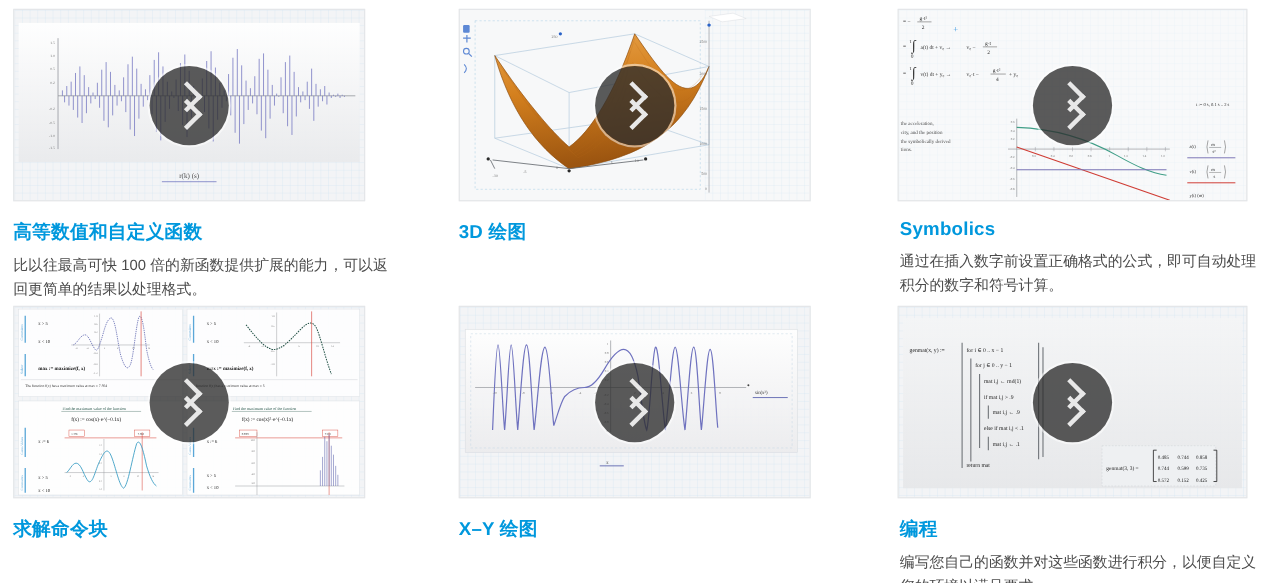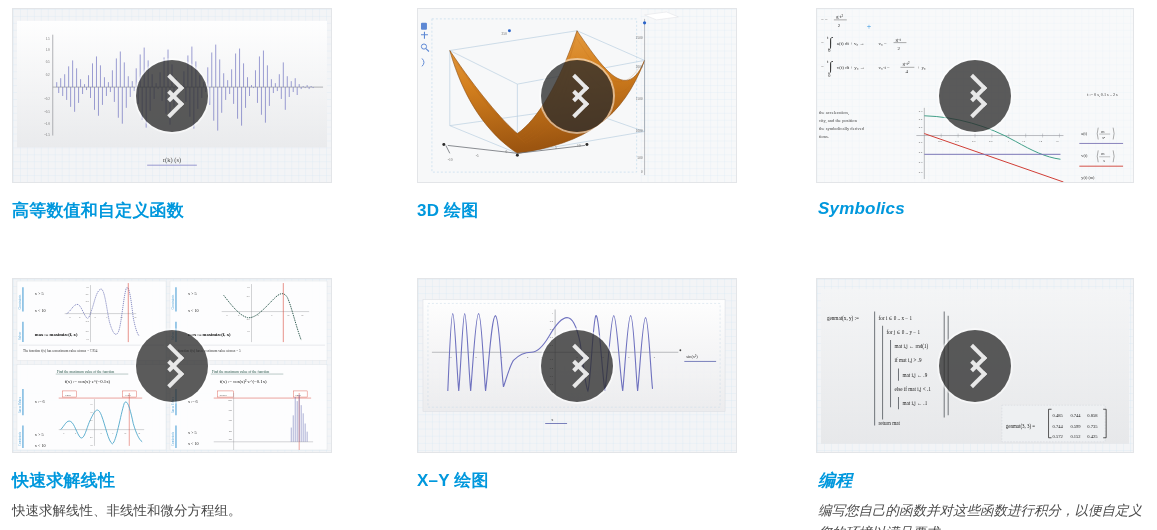--- a/index.html
+++ b/index.html
@@ -58,21 +58,21 @@
     margin:16px 0 0 12px;
     font-size:17px;
     font-weight:bold;
     color:#0098dd;
     letter-spacing:0.2px;
     cursor:pointer;
     text-decoration:none;
     display:inline-block;
     text-align:right;
   }
-  .card.col3 .ctitle,.card.col3 .cdesc{margin-left:8px;font-style:italic;}
+  .card.col3 .ctitle,.card.col3 .cdesc{margin-left:8px;}
   .cdesc{
     margin:8px 12px 0 12px;
     font-size:13.5px;
     line-height:1.62;
     color:#4b4b4b;
     max-width:352px;
   }
   .card.col3 .cdesc{max-width:332px;margin-right:6px;}
   text{font-family:"Liberation Serif","DejaVu Serif",serif;}
 </style>
@@ -134,20 +134,21 @@
             <text x="37" y="105">-0.5</text>
           <text x="37" y="117">-1.0</text>
             <text x="37" y="128">-1.5</text>
         </g>
         <text x="160" y="155" font-size="6.5" fill="#4a4a4a" text-anchor="middle">r(k)  (s)</text>
         <line x1="135" y1="158" x2="185" y2="158" stroke="#6f72bf" stroke-width="0.7"></line>
       </svg>
       <div class="playbtn"></div>
     </div>
     <a class="ctitle">高等数值和自定义函数</a>
+    <div class="cdesc">比以往最高可快 100 倍的新函数提供扩展的能力，可以返回更简单的结果以处理格式。</div>
   </div>
 
   <div class="card col2">
     <div class="thumb">
       <svg viewBox="0 0 320 175" preserveAspectRatio="none">
         <defs>
           <pattern id="gridB" width="7" height="7" patternUnits="userSpaceOnUse">
             <path d="M7 0 L0 0 0 7" fill="none" stroke="#cfe3f2" stroke-width="0.5"></path>
           </pattern>
           <linearGradient id="orng" x1="0" y1="0" x2="0.2" y2="1">
@@ -309,20 +310,21 @@
           <text x="266" y="172">y(t)  (m)</text>
         </g>
         <g fill="none" stroke="#333" stroke-width="0.4">
           <path d="M283 120 q-2 6 0 12 M298 120 q2 6 0 12"></path>
           <path d="M283 143 q-2 6 0 12 M298 143 q2 6 0 12"></path>
         </g>
       </svg>
       <div class="playbtn"></div>
     </div>
     <a class="ctitle">Symbolics</a>
+    <div class="cdesc">通过在插入数字前设置正确格式的公式，即可自动处理积分的数字和符号计算。</div>
   </div>
 
   <div class="card col1">
     <div class="thumb">
       <svg viewBox="0 0 320 170" preserveAspectRatio="none">
         <defs>
           <pattern id="gridD" width="7" height="7" patternUnits="userSpaceOnUse">
             <path d="M7 0 L0 0 0 7" fill="none" stroke="#cfe3f2" stroke-width="0.5"></path>
           </pattern>
         </defs>
@@ -463,22 +465,21 @@
             <text x="220" y="120">1000</text>
               <text x="220" y="130">800</text>
             <text x="220" y="140">600</text>
               <text x="220" y="150">400</text>
               <text x="220" y="158">200</text>
           </g>
         </g>
       </svg>
       <div class="playbtn"></div>
     </div>
-    <a class="ctitle">快速求解线性</a>
-    <div class="cdesc">快速求解线性、非线性和微分方程组。</div>
+    <a class="ctitle">求解命令块</a>
   </div>
 
   <div class="card col2">
     <div class="thumb">
       <svg viewBox="0 0 320 170" preserveAspectRatio="none">
         <defs>
           <pattern id="gridE" width="7" height="7" patternUnits="userSpaceOnUse">
             <path d="M7 0 L0 0 0 7" fill="none" stroke="#cfe3f2" stroke-width="0.5"></path>
           </pattern>
           <linearGradient id="shE" x1="0" y1="0" x2="0" y2="1">

